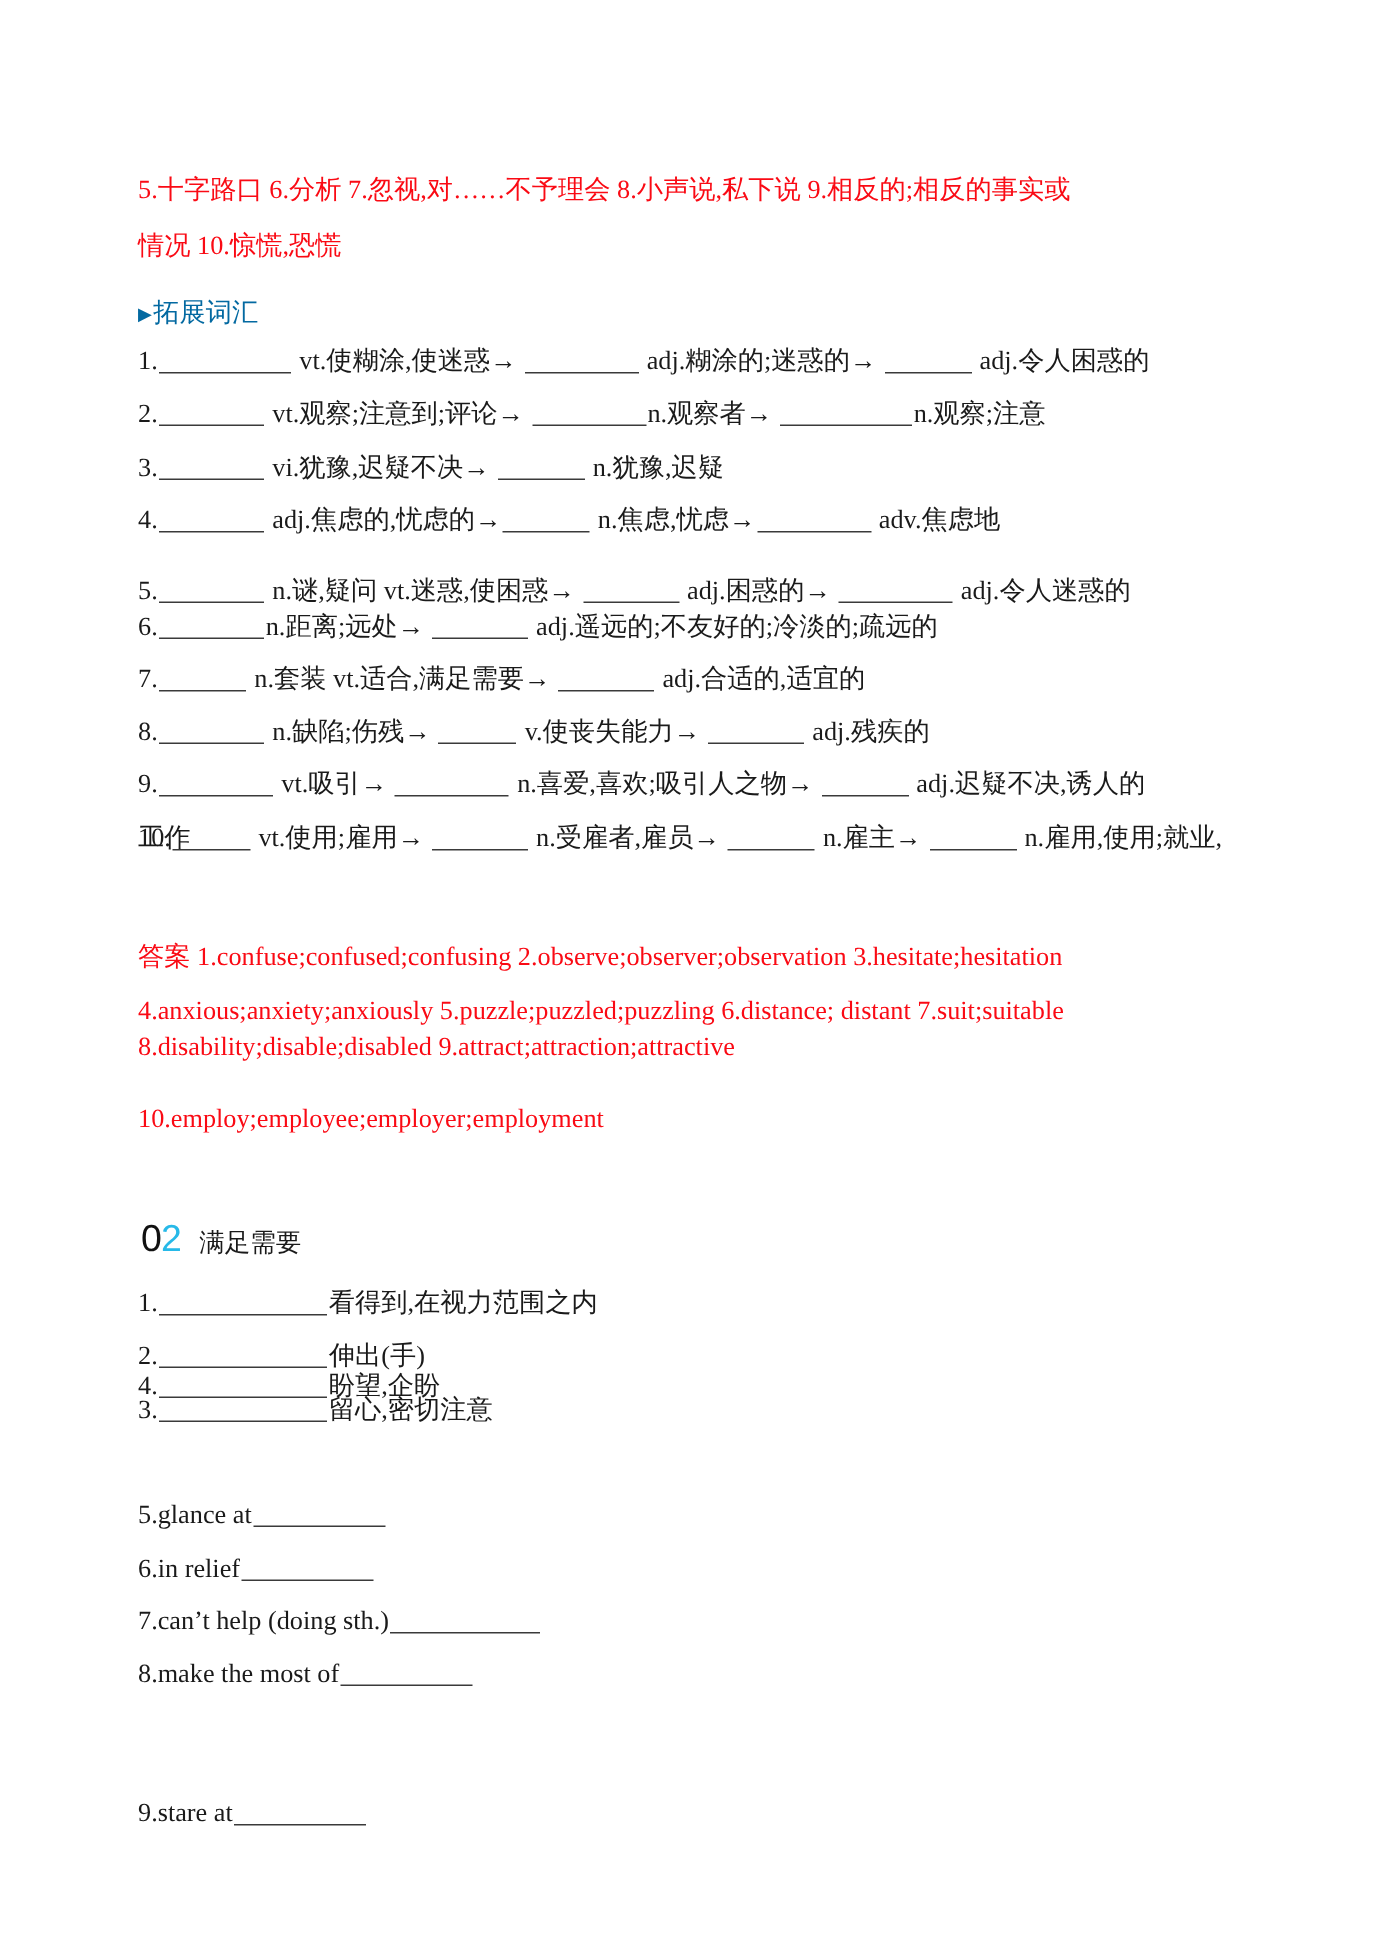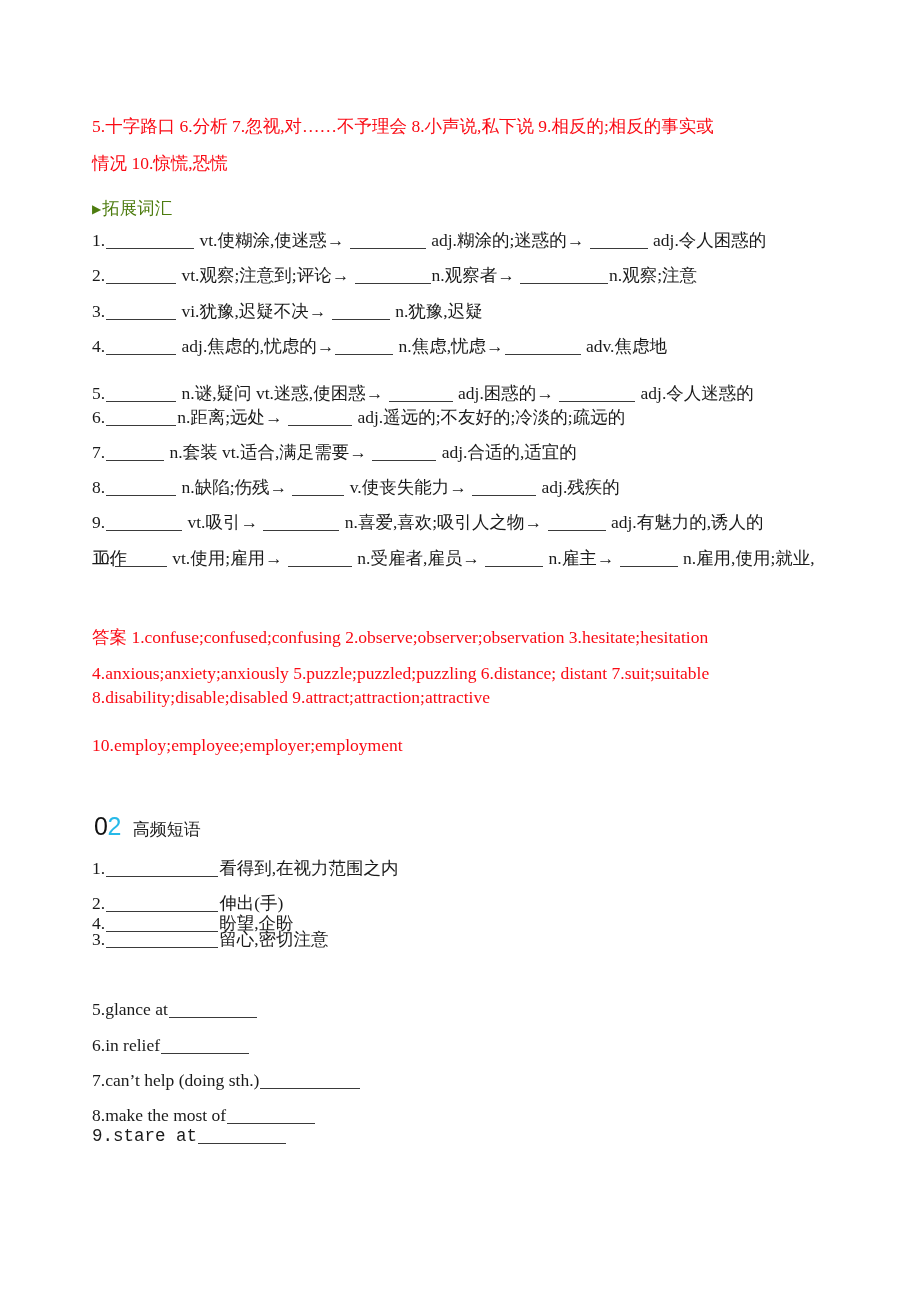--- a/index.html
+++ b/index.html
@@ -54,21 +54,21 @@
   .w88  { width: 88px; }
   .w100 { width: 100px; }
   .w112 { width: 112px; }
 
   
   .sub-heading {
     position: absolute;
     left: 92px;
     font-size: 17.5px;
     white-space: nowrap;
-    color: #4d7c0f;
+    color: #0369a1;
   }
   .tri {
     font-size: 12px;
     vertical-align: 1px;
     margin-right: 1px;
   }
 
   
   .sec-head {
     position: absolute;
@@ -106,41 +106,41 @@
 
   <div id="vocab-list">
       <div class="line blk" style="top: 232px;"><span>1.</span><span class="bl w88"></span><span> vt.使糊涂,使迷惑→ </span><span class="bl w76"></span><span> adj.糊涂的;迷惑的→ </span><span class="bl w58"></span><span> adj.令人困惑的</span></div>
       <div class="line blk" style="top: 267.3px;"><span>2.</span><span class="bl w70"></span><span> vt.观察;注意到;评论→ </span><span class="bl w76"></span><span>n.观察者→ </span><span class="bl w88"></span><span>n.观察;注意</span></div>
       <div class="line blk" style="top: 302.6px;"><span>3.</span><span class="bl w70"></span><span> vi.犹豫,迟疑不决→ </span><span class="bl w58"></span><span> n.犹豫,迟疑</span></div>
       <div class="line blk" style="top: 337.9px;"><span>4.</span><span class="bl w70"></span><span> adj.焦虑的,忧虑的→</span><span class="bl w58"></span><span> n.焦虑,忧虑→</span><span class="bl w76"></span><span> adv.焦虑地</span></div>
       <div class="line blk" style="top: 385px;"><span>5.</span><span class="bl w70"></span><span> n.谜,疑问 vt.迷惑,使困惑→ </span><span class="bl w64"></span><span> adj.困惑的→ </span><span class="bl w76"></span><span> adj.令人迷惑的</span></div>
       <div class="line blk" style="top: 408.5px;"><span>6.</span><span class="bl w70"></span><span>n.距离;远处→ </span><span class="bl w64"></span><span> adj.遥远的;不友好的;冷淡的;疏远的</span></div>
       <div class="line blk" style="top: 443.8px;"><span>7.</span><span class="bl w58"></span><span> n.套装  vt.适合,满足需要→ </span><span class="bl w64"></span><span> adj.合适的,适宜的</span></div>
       <div class="line blk" style="top: 479.1px;"><span>8.</span><span class="bl w70"></span><span> n.缺陷;伤残→ </span><span class="bl w52"></span><span> v.使丧失能力→ </span><span class="bl w64"></span><span> adj.残疾的</span></div>
-      <div class="line blk" style="top: 514.4px;"><span>9.</span><span class="bl w76"></span><span> vt.吸引→ </span><span class="bl w76"></span><span> n.喜爱,喜欢;吸引人之物→ </span><span class="bl w58"></span><span> adj.有魅力的,诱人的</span></div>
+      <div class="line blk" style="top: 514.4px;"><span>9.</span><span class="bl w76"></span><span> vt.吸引→ </span><span class="bl w76"></span><span> n.喜爱,喜欢;吸引人之物→ </span><span class="bl w58"></span><span> adj.迟疑不决,诱人的</span></div>
       <div class="line blk" style="top: 549.7px;"><span>10.</span><span class="bl w52"></span><span> vt.使用;雇用→ </span><span class="bl w64"></span><span> n.受雇者,雇员→ </span><span class="bl w58"></span><span> n.雇主→ </span><span class="bl w58"></span><span> n.雇用,使用;就业,</span></div>
     </div>
 
   <div class="line blk" style="top:550px;">工作</div>
 
   <div class="line red" style="top:629px;">答案   1.confuse;confused;confusing   2.observe;observer;observation   3.hesitate;hesitation</div>
   <div class="line red" style="top:665px;">4.anxious;anxiety;anxiously   5.puzzle;puzzled;puzzling   6.distance; distant   7.suit;suitable</div>
   <div class="line red" style="top:689px;">8.disability;disable;disabled   9.attract;attraction;attractive</div>
   <div class="line red" style="top:737px;">10.employ;employee;employer;employment</div>
 
   <div class="sec-head" style="top:812px;">
     <span class="sec-num"><span class="d0">0</span><span class="d2">2</span></span>
-    <span class="sec-title">高频短语</span>
+    <span class="sec-title">满足需要</span>
   </div>
 
   <div id="phrase-list">
       <div class="line blk" style="top: 860px;"><span>1.</span><span class="bl w112"></span><span>看得到,在视力范围之内</span></div>
       <div class="line blk" style="top: 895.3px;"><span>2.</span><span class="bl w112"></span><span>伸出(手)</span></div>
       <div class="line blk" style="top: 930.6px;"><span>3.</span><span class="bl w112"></span><span>留心,密切注意</span></div>
       <div class="line blk" style="top: 915px;"><span>4.</span><span class="bl w112"></span><span>盼望,企盼</span></div>
       <div class="line blk" style="top: 1001.2px;"><span>5.</span><span>glance at</span><span class="bl w88"></span></div>
       <div class="line blk" style="top: 1036.5px;"><span>6.</span><span>in relief</span><span class="bl w88"></span></div>
       <div class="line blk" style="top: 1071.8px;"><span>7.</span><span>can’t help (doing sth.)</span><span class="bl w100"></span></div>
       <div class="line blk" style="top: 1107.1px;"><span>8.</span><span>make the most of</span><span class="bl w88"></span></div>
-      <div class="line blk" style="top: 1128px; font-family: Liberation Mono, monospace;"><span>9.</span><span>stare at</span><span class="bl w88"></span></div>
+      <div class="line blk" style="top: 1200px;"><span>9.</span><span>stare at</span><span class="bl w88"></span></div>
     </div>
 
 </div>
 
 </body></html>

